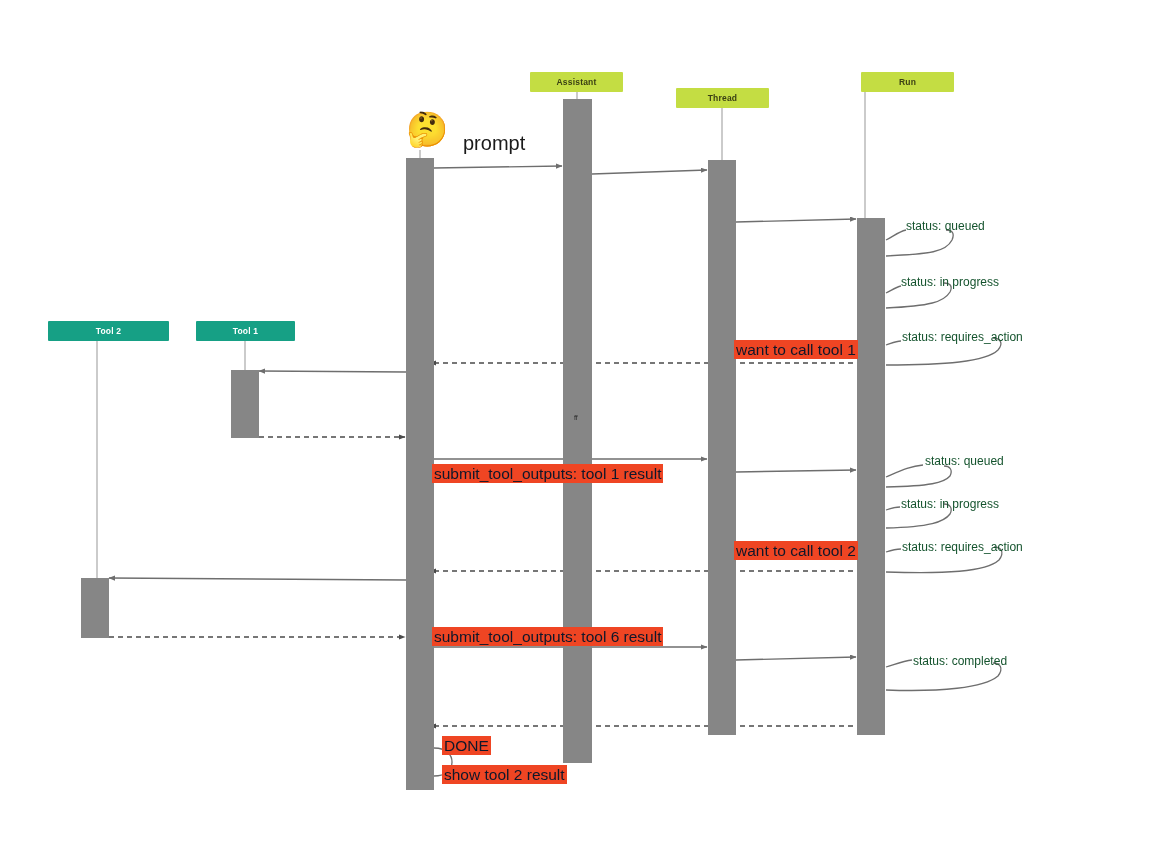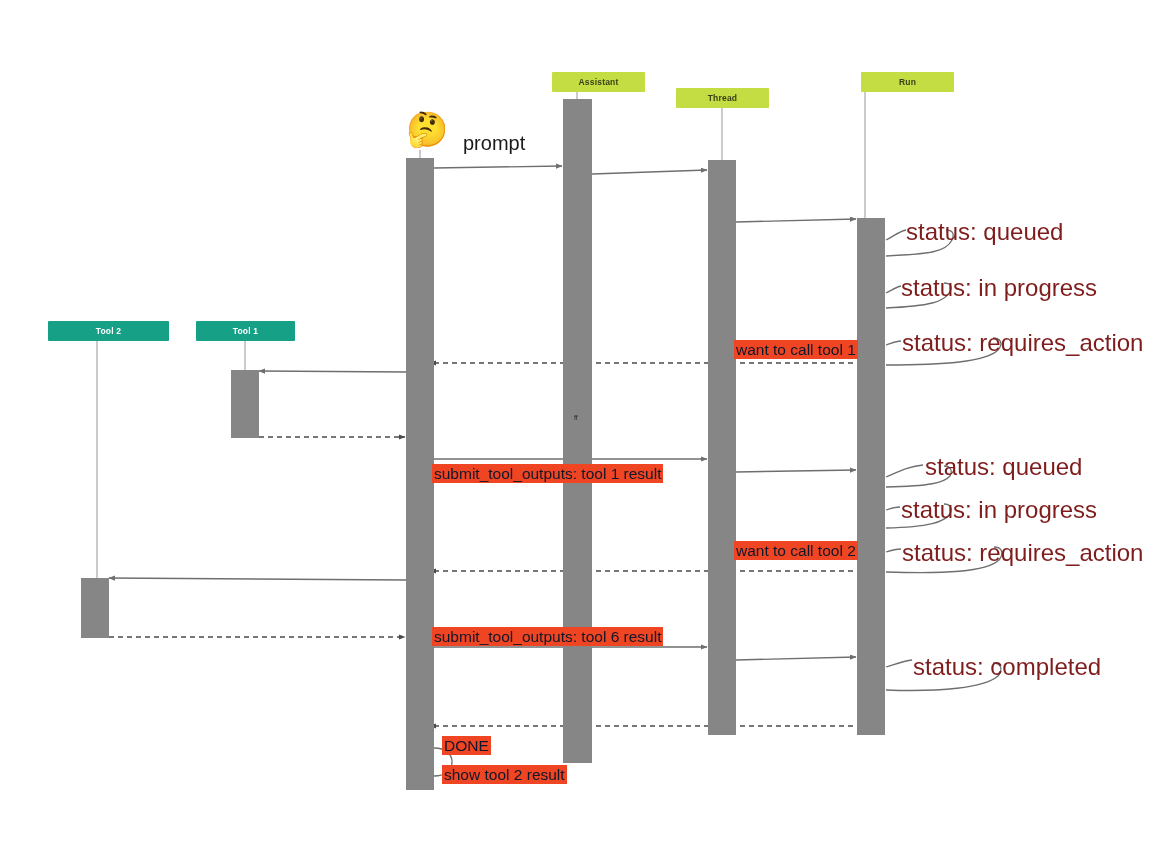--- a/index.html
+++ b/index.html
@@ -74,22 +74,22 @@
     color: #0f172a;
     font-size: 15.5px;
     line-height: 19px;
     height: 19px;
     padding: 0 2px;
     white-space: nowrap;
     box-sizing: border-box;
   }
   .status-label {
     position: absolute;
-    font-size: 24px;
-    color: #7f1d1d;
+    font-size: 12px;
+    color: #14532d;
     white-space: nowrap;
     line-height: 1;
     text-align: center;
   }
   .tiny-label {
     position: absolute;
     font-size: 7px;
     color: #2b2b2b;
     white-space: nowrap;
     line-height: 1;
@@ -203,21 +203,21 @@
   <div class="activation" style="left:563px; top:99px;  width:29px; height:664px;"></div>
   <div class="activation" style="left:708px; top:160px; width:28px; height:575px;"></div>
   <div class="activation" style="left:857px; top:218px; width:28px; height:517px;"></div>
   <div class="activation" style="left:231px; top:370px; width:28px; height:68px;"></div>
   <div class="activation" style="left:81px;  top:578px; width:28px; height:60px;"></div>
 
   <div class="participant teal" style="left:48px; top:321px; width:121px;">Tool 2</div>
 
   <div class="participant teal" style="left:196px; top:321px; width:99px;">Tool 1</div>
 
-  <div class="participant lime" style="left:552px; top:72px; width:93px;">Assistant</div>
+  <div class="participant lime" style="left:530px; top:72px; width:93px;">Assistant</div>
 
   <div class="participant lime" style="left:676px; top:88px; width:93px;">Thread</div>
 
   <div class="participant lime" style="left:861px; top:72px; width:93px;">Run</div>
 
   <div class="actor-emoji" style="left:406px; top:112px;">🤔</div>
 
   <div class="msg-label" style="left:463px; top:133px;">prompt</div>
 
   <div class="red-label" style="left:734px; top:340px;">want to call  tool 1</div>

